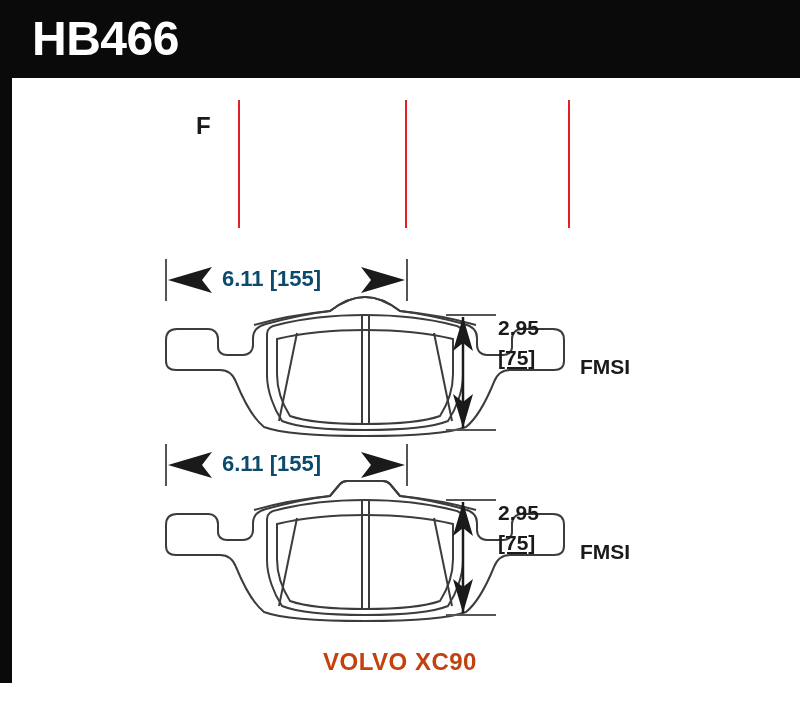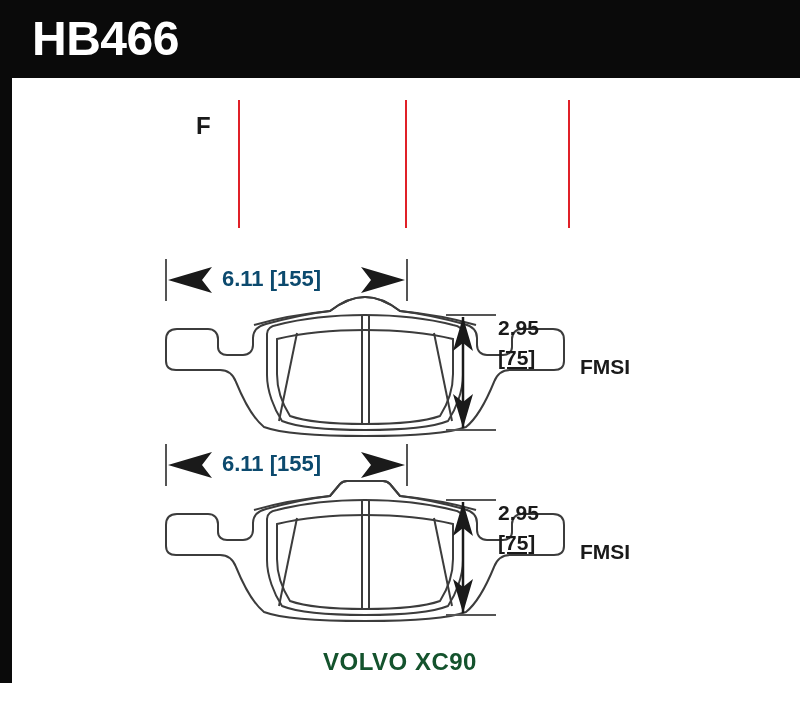--- a/index.html
+++ b/index.html
@@ -124,21 +124,21 @@
   }
 
   .vehicle {
     position: absolute;
     left: 0;
     top: 648px;
     width: 800px;
     text-align: center;
     font-size: 24px;
     font-weight: bold;
-    color: #14532d;
+    color: #c2410c;
     letter-spacing: 0.5px;
   }
 </style>
 </head>
 <body>
 
 <div id="sheet">
 
   <div class="frame-top"></div>
   <div class="frame-left"></div>

